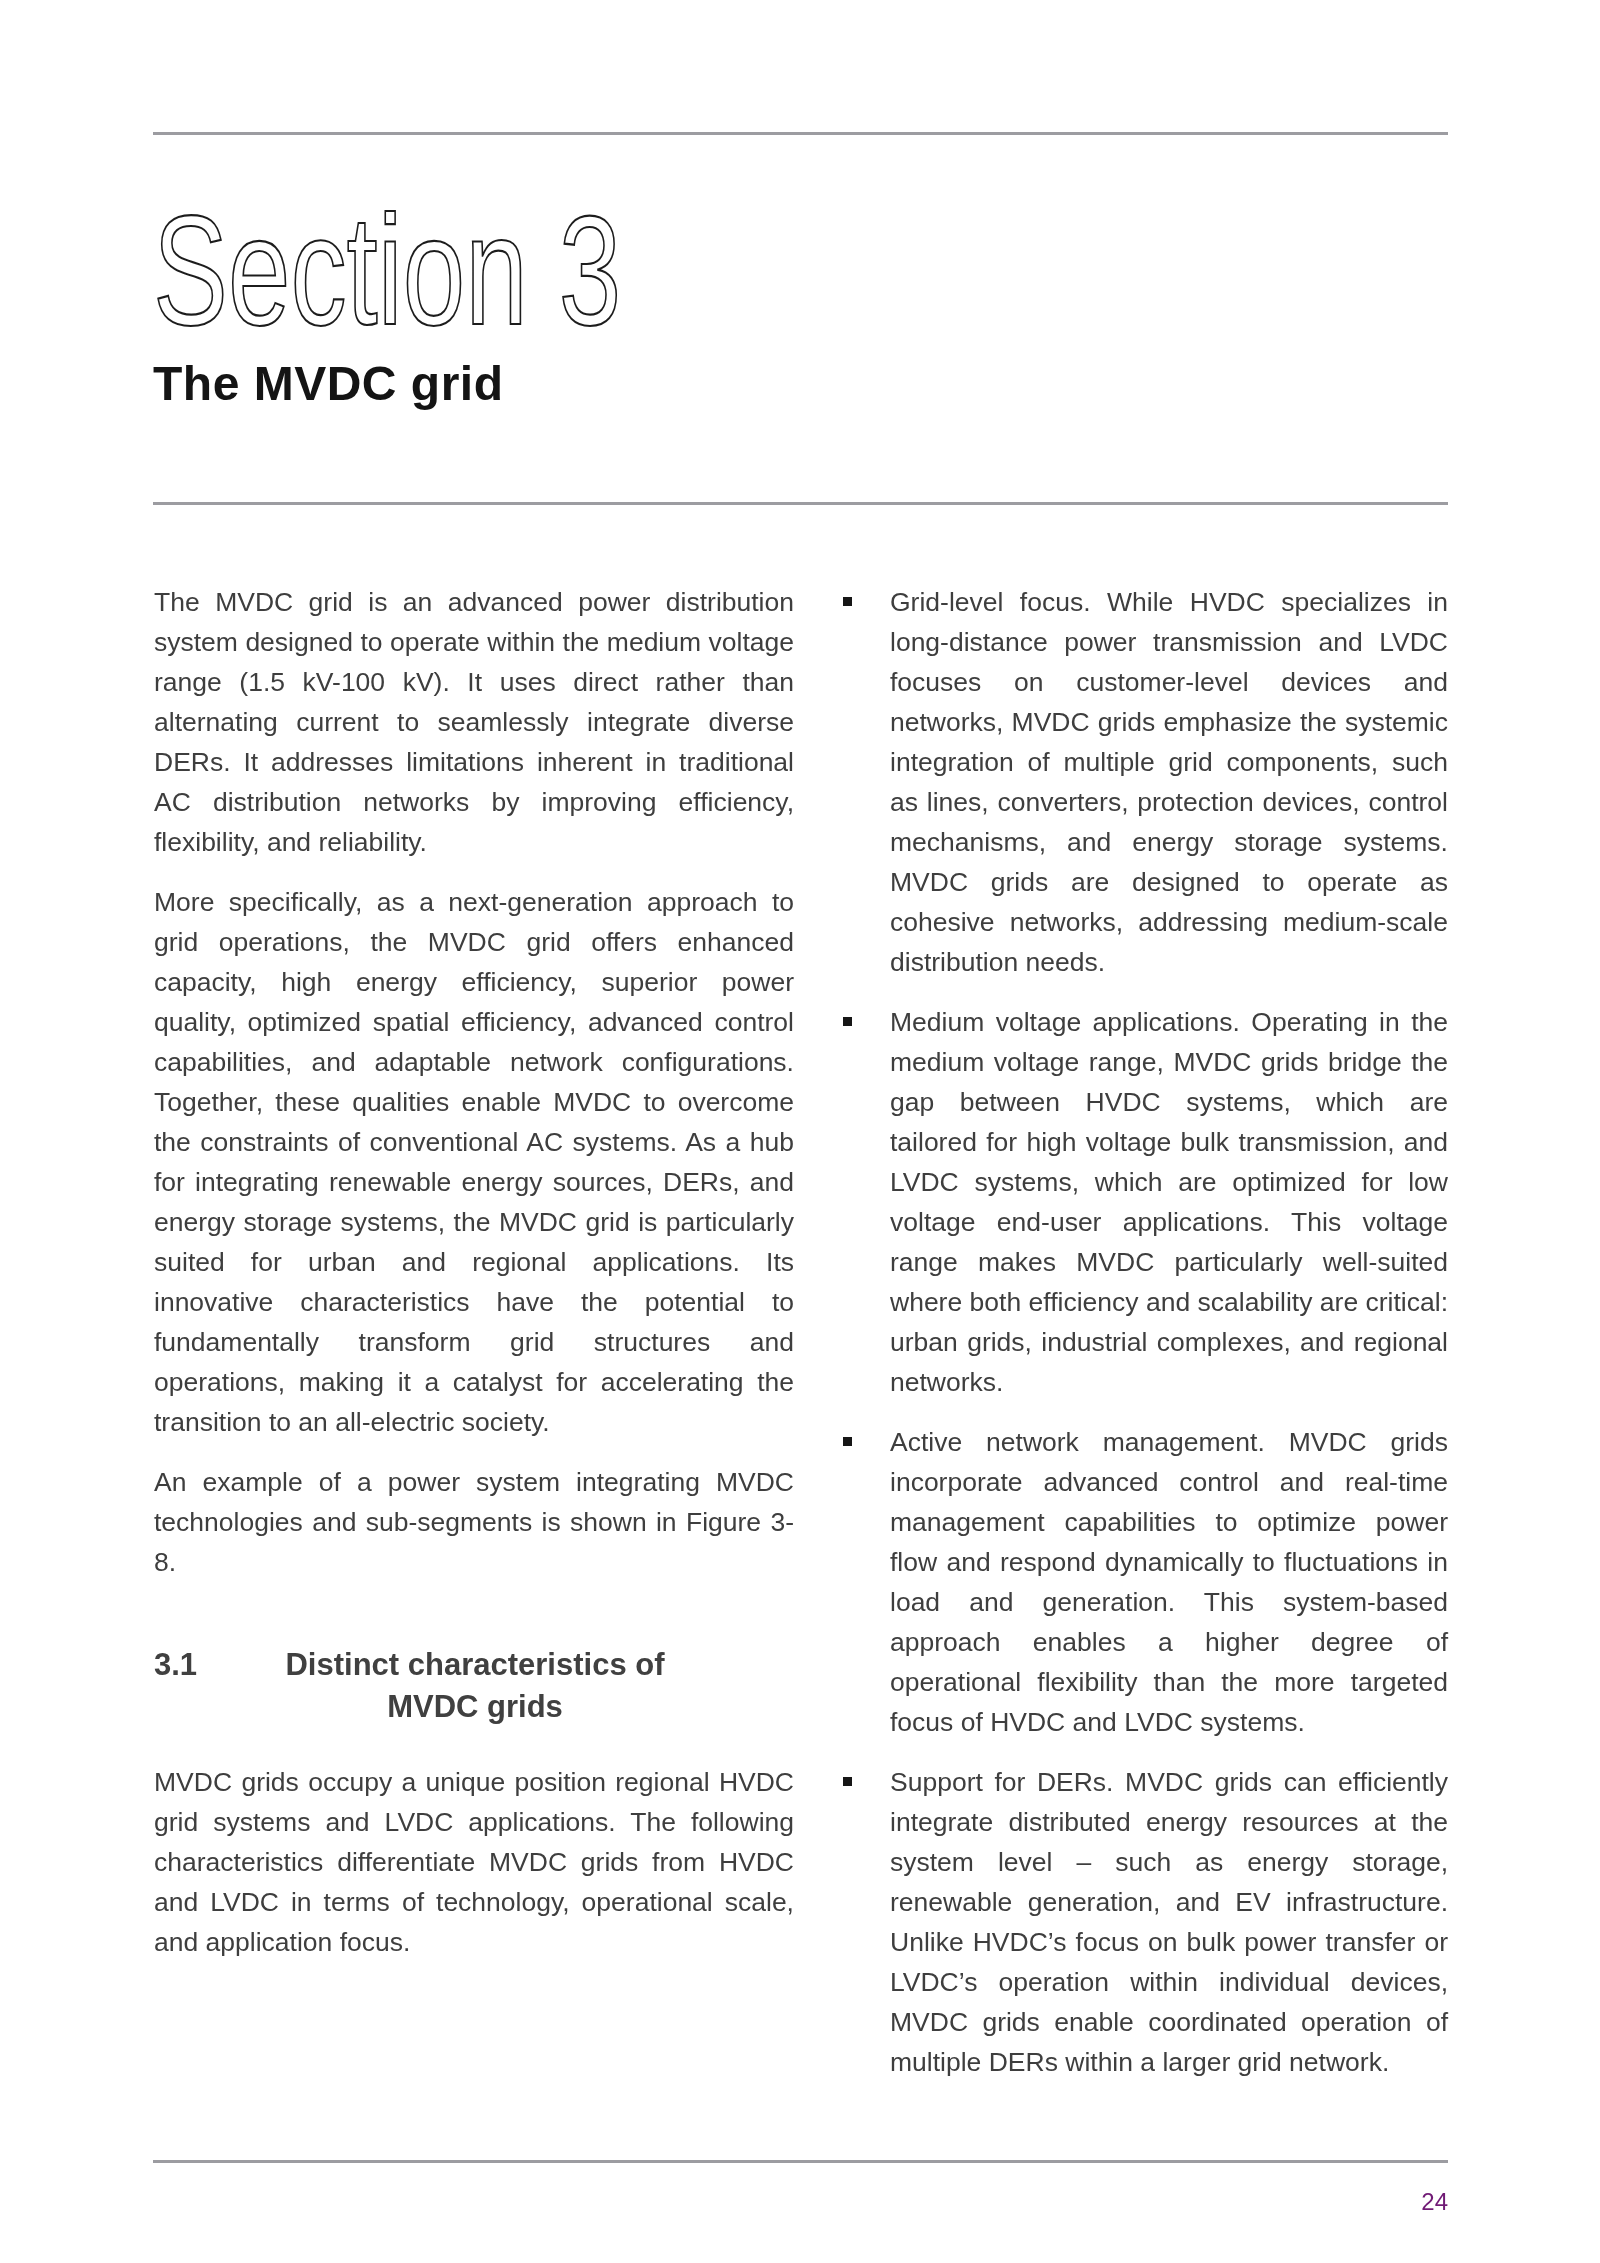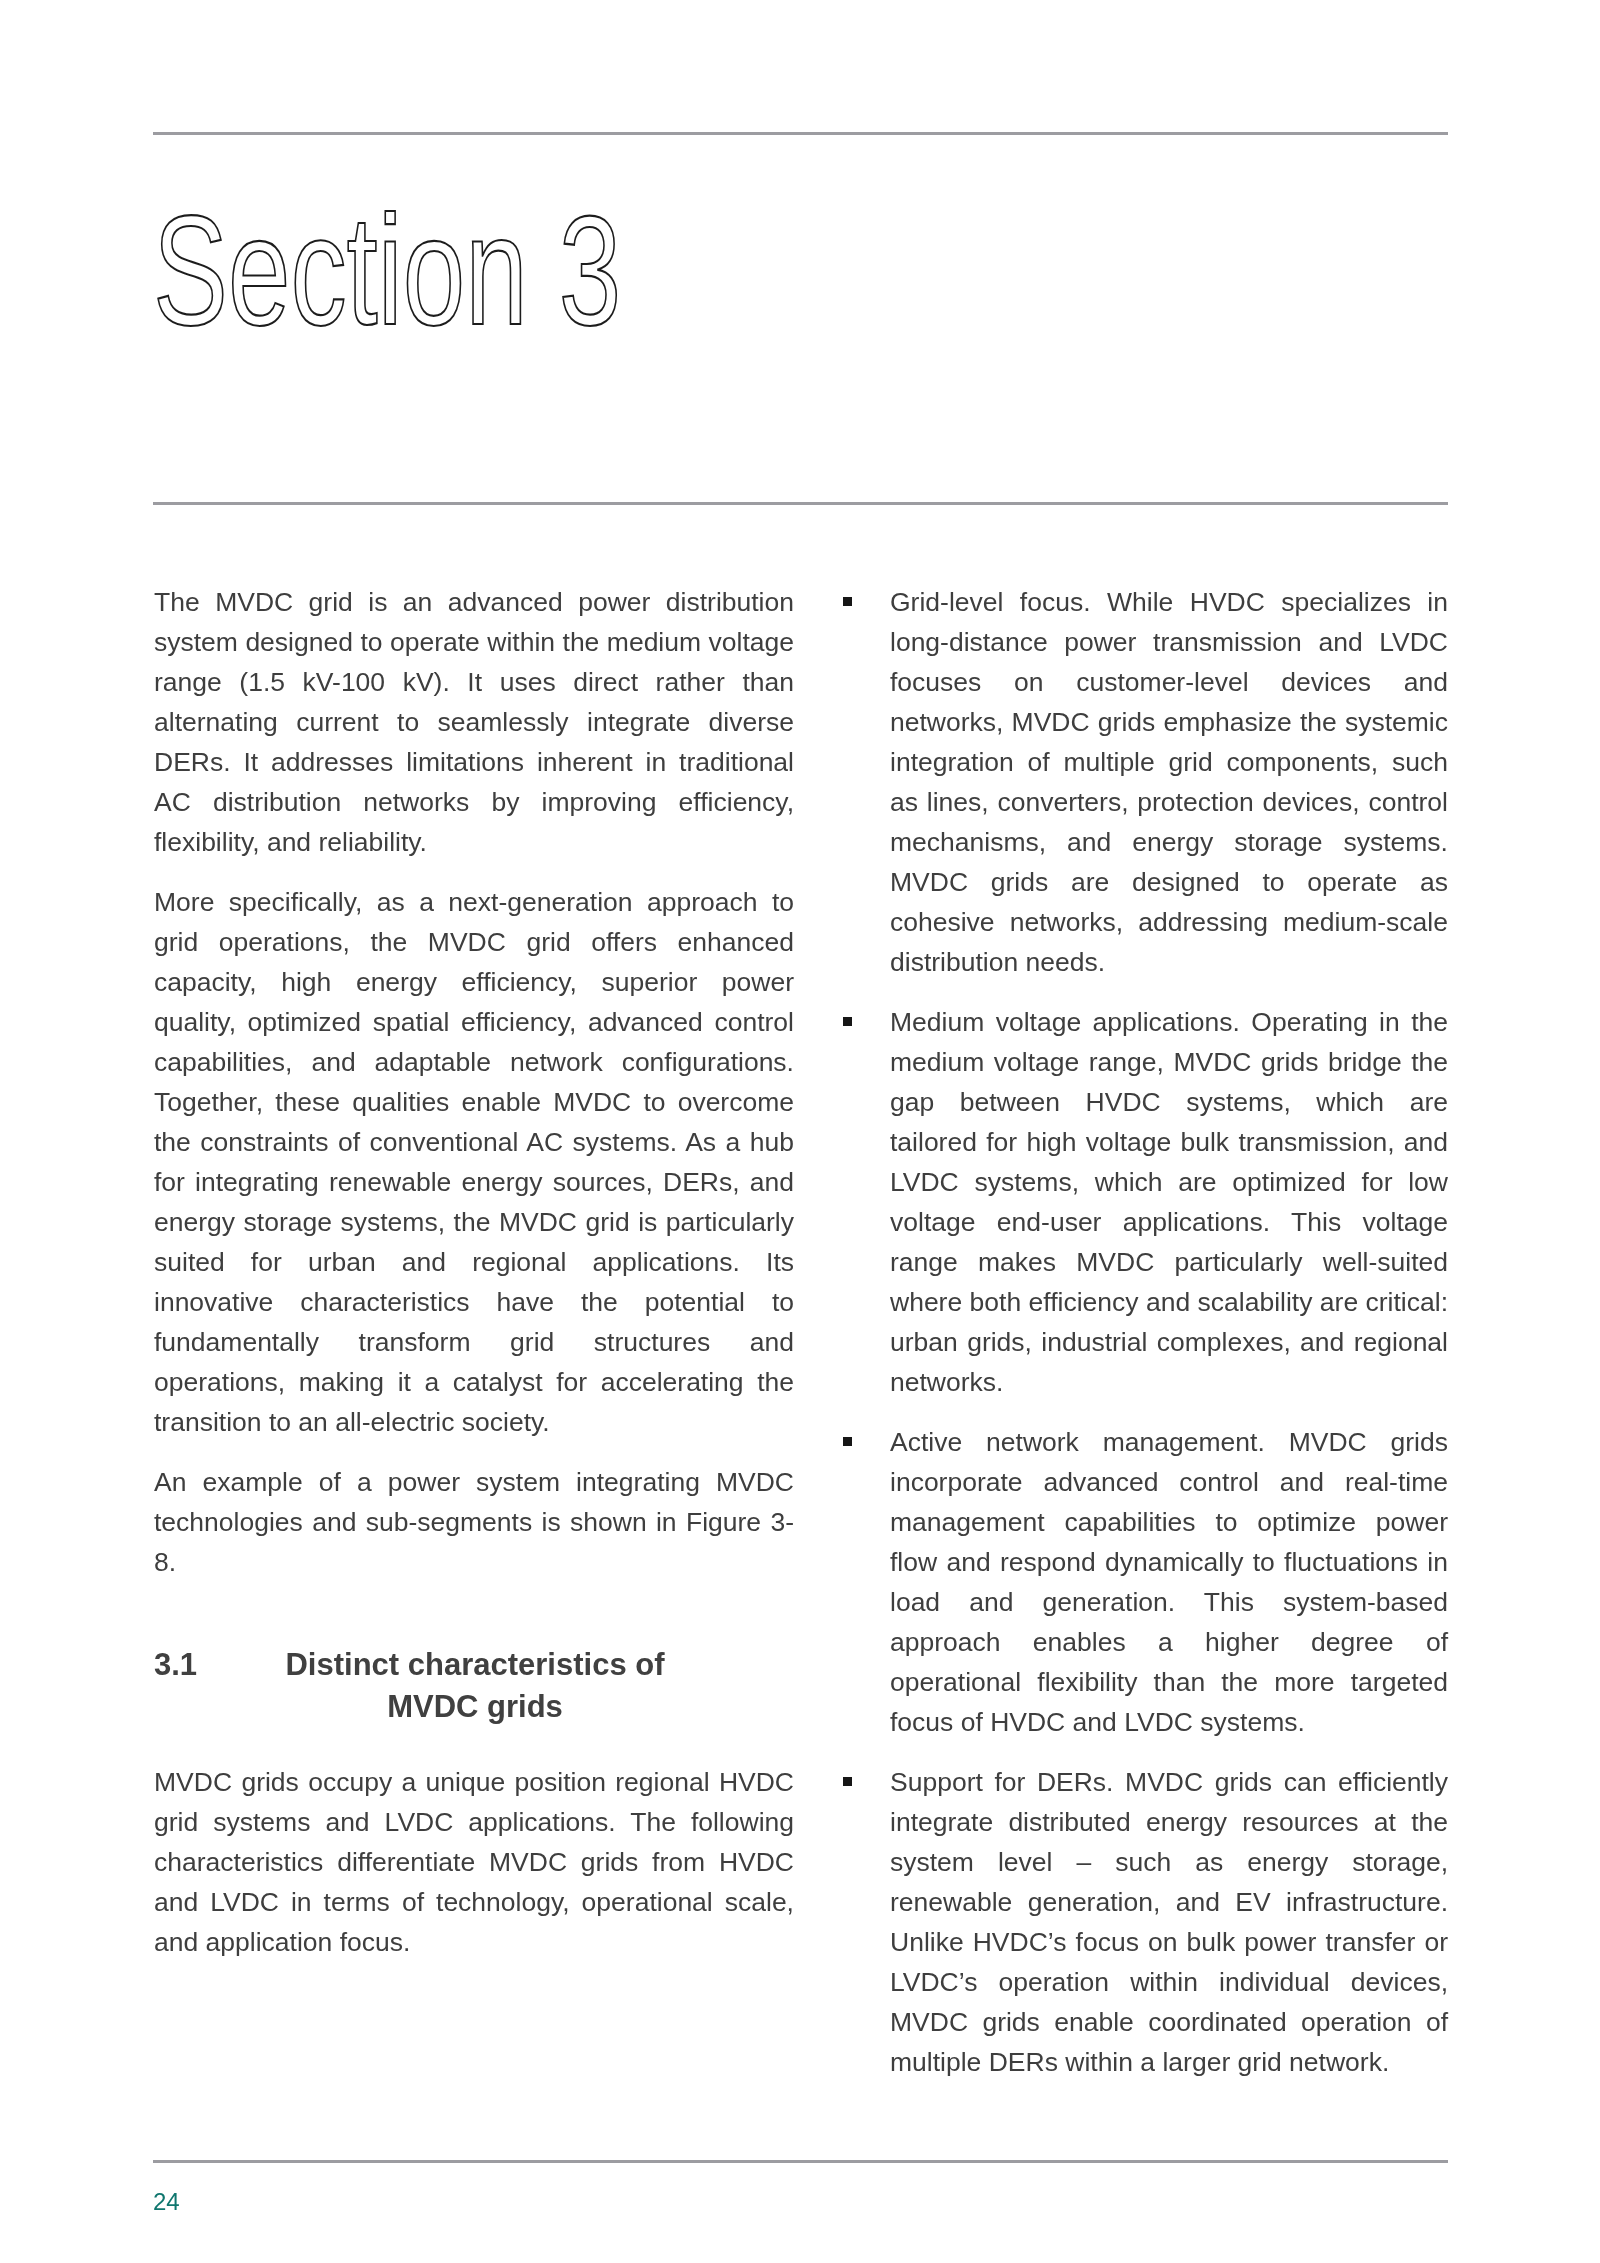--- a/index.html
+++ b/index.html
@@ -49,31 +49,32 @@
     text-align:justify;
   }
   .bullet-list li:last-child { margin-bottom:0; }
   .bullet-square {
     position:absolute; left:1px; top:15px;
     width:9px; height:9px; background:#161616; display:block;
   }
 
   .page-number {
     position:absolute; left:153px; top:2172px; width:1295px;
-    text-align:left; font-size:24px; line-height:1.2; color:#0f766e;
+    text-align:right; font-size:24px; line-height:1.2; color:#701a75;
   }
 </style>
 </head>
 <body>
 
 <div class="page">
 
   <div class="rule rule-top"></div>
 
   <div class="section-label">Section 3</div>
+  <div class="section-title">The MVDC grid</div>
 
   <div class="rule rule-mid"></div>
 
   <div class="col col-left">
     <p>The MVDC grid is an advanced power distribution system designed to operate within the medium voltage range (1.5 kV-100 kV). It uses direct rather than alternating current to seamlessly integrate diverse DERs. It addresses limitations inherent in traditional AC distribution networks by improving efficiency, flexibility, and reliability.</p>
     <p>More specifically, as a next-generation approach to grid operations, the MVDC grid offers enhanced capacity, high energy efficiency, superior power quality, optimized spatial efficiency, advanced control capabilities, and adaptable network configurations. Together, these qualities enable MVDC to overcome the constraints of conventional AC systems. As a hub for integrating renewable energy sources, DERs, and energy storage systems, the MVDC grid is particularly suited for urban and regional applications. Its innovative characteristics have the potential to fundamentally transform grid structures and operations, making it a catalyst for accelerating the transition to an all-electric society.</p>
     <p>An example of a power system integrating MVDC technologies and sub-segments is shown in Figure 3-8.</p>
 
     <div class="subsection">
       <span class="subsection-number">3.1</span>

